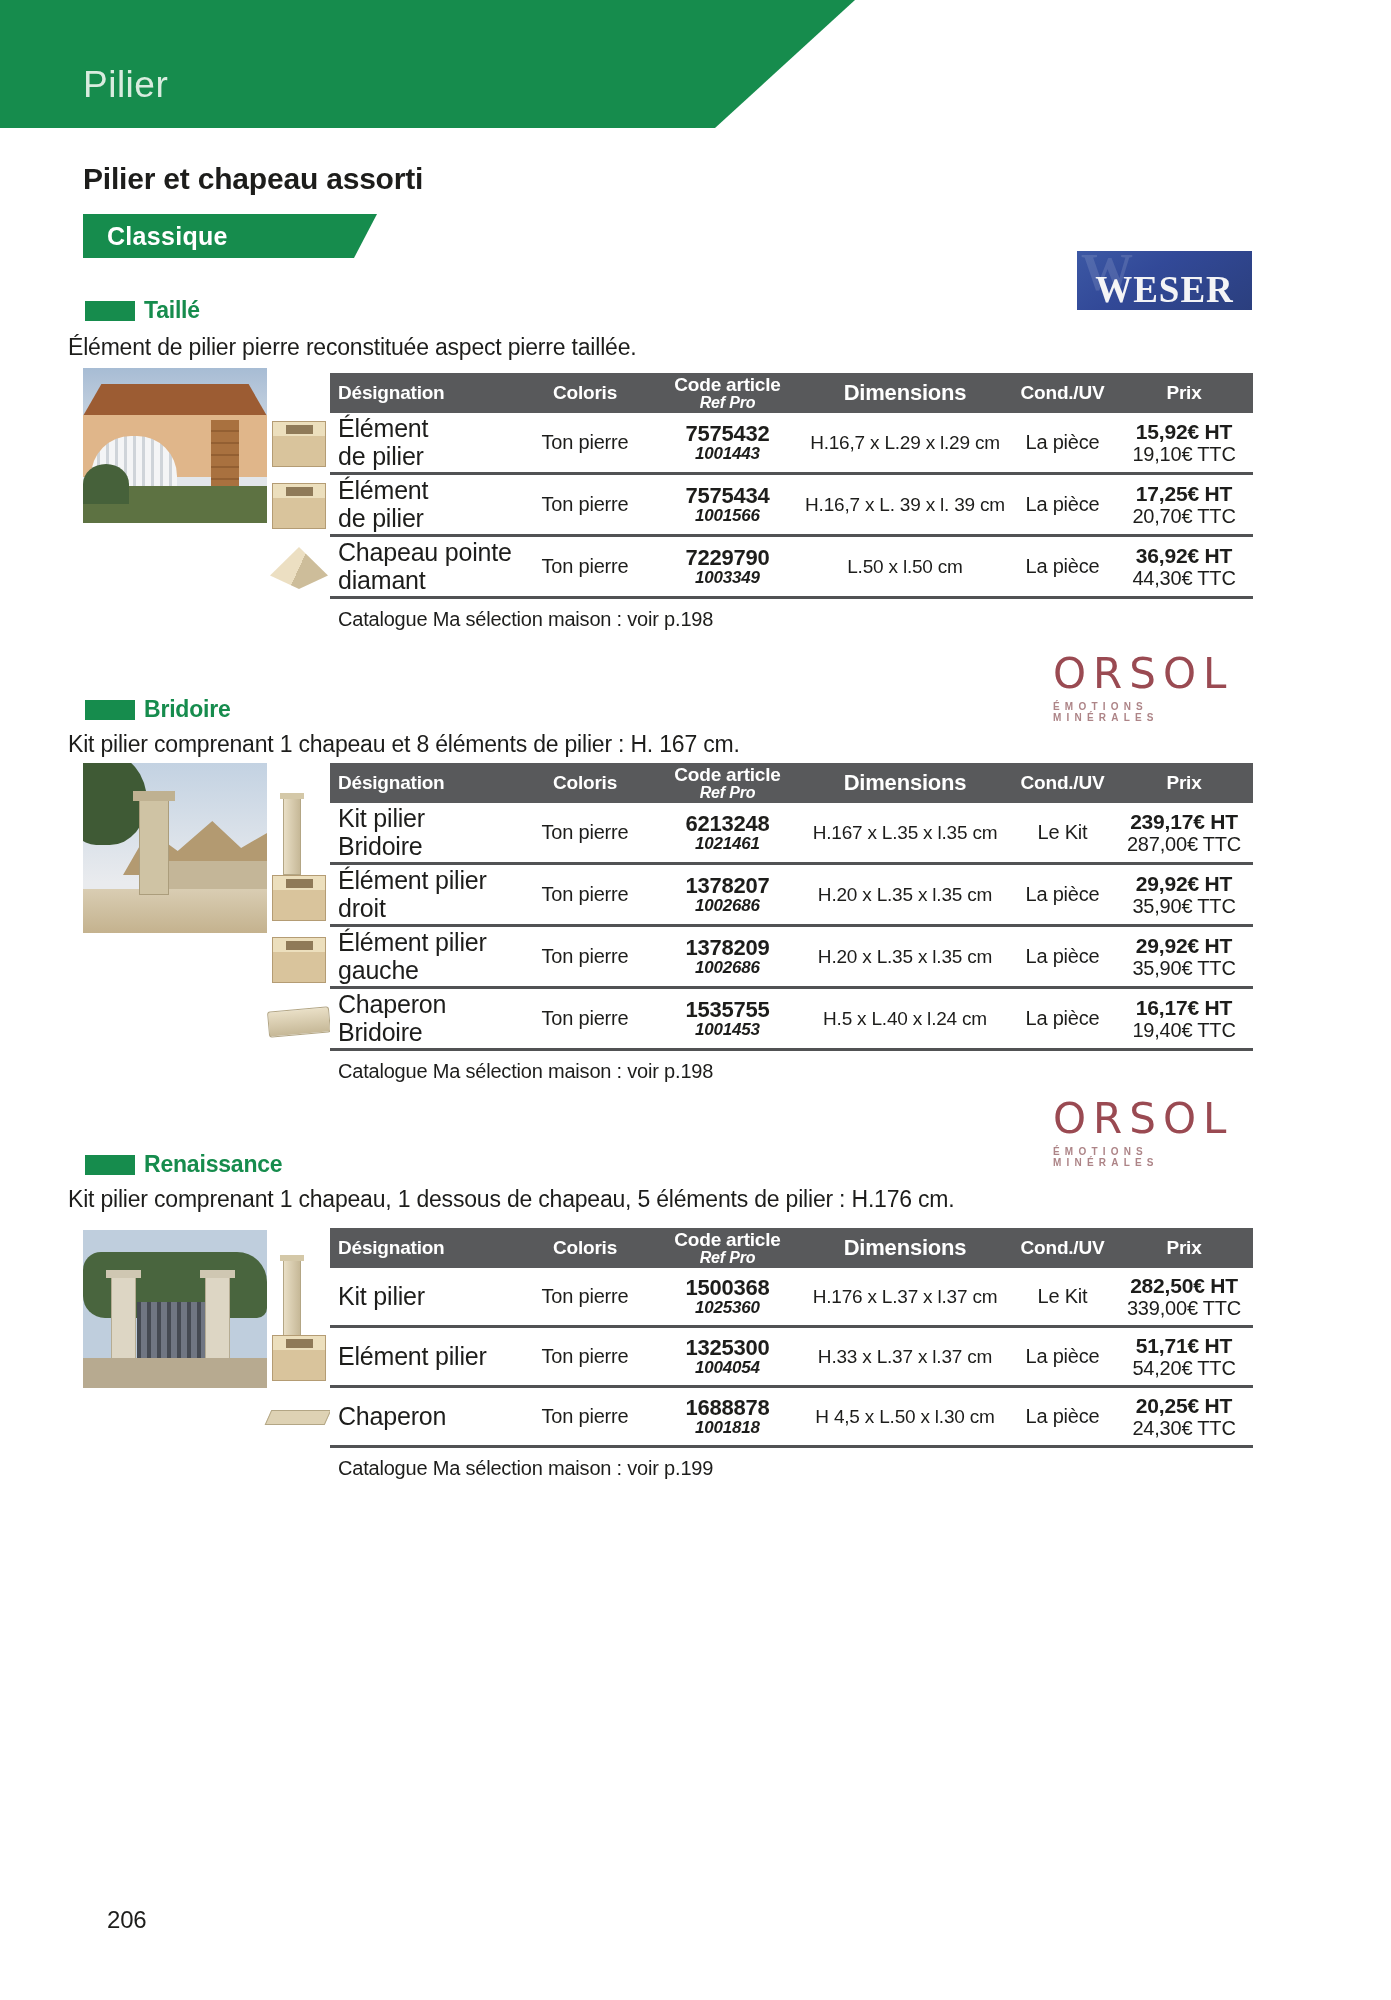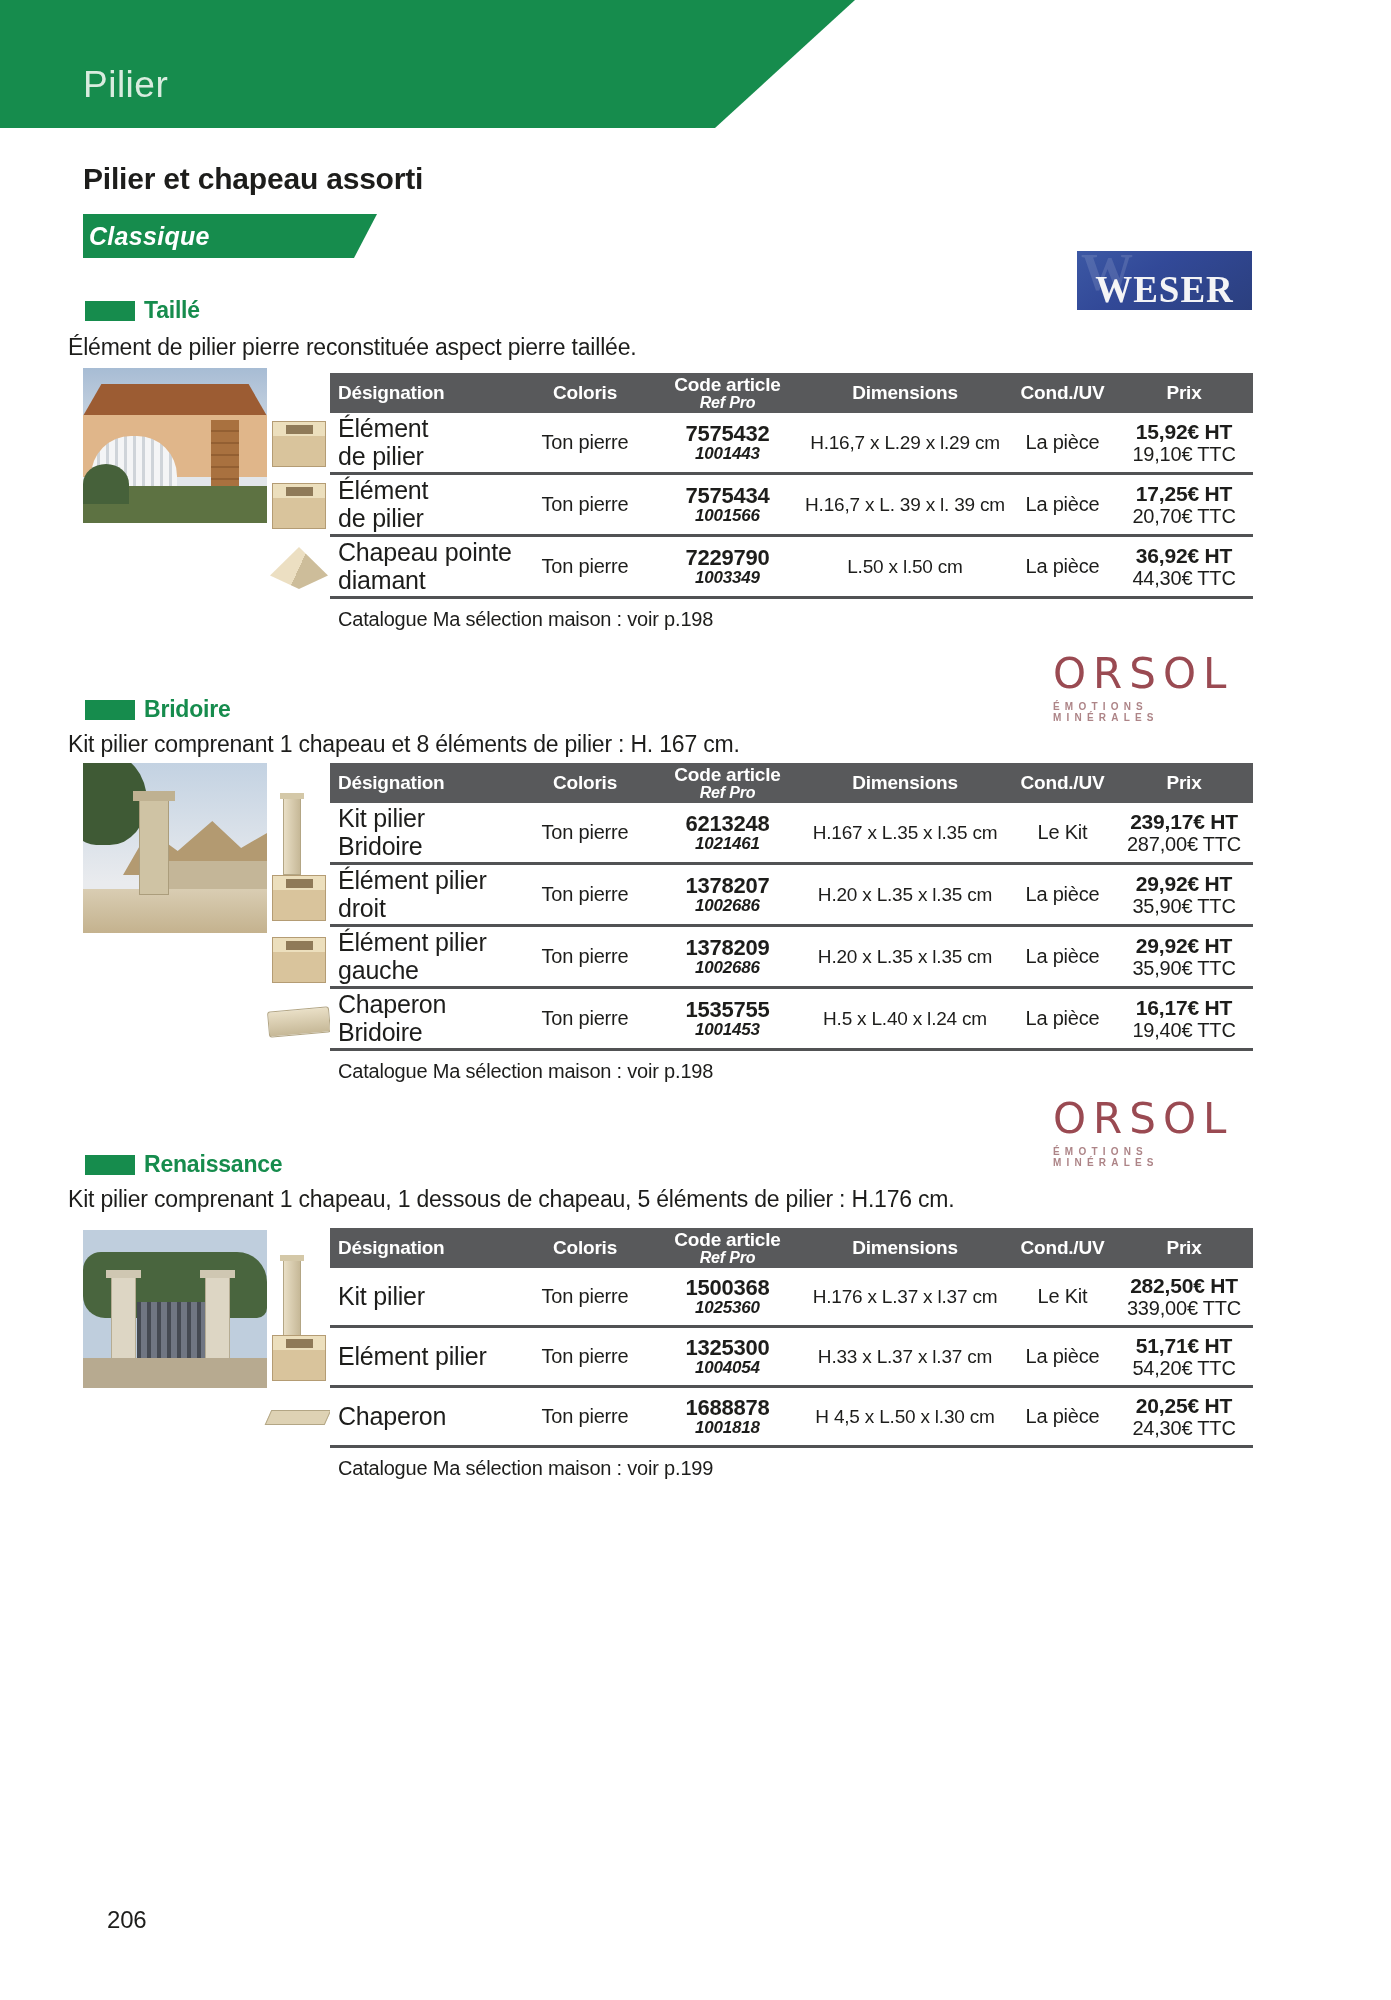--- a/index.html
+++ b/index.html
@@ -26,21 +26,21 @@
     font-size:30px; font-weight:bold; color:#1d1d1b;
   }
 
   .category-ribbon {
     position:absolute; left:83px; top:214px; width:294px; height:44px;
     background:#168c4d;
     clip-path:polygon(0 0, 100% 0, calc(100% - 23px) 100%, 0 100%);
     display:flex; align-items:center;
   }
   .category-ribbon span {
-    color:#ffffff; font-size:25px; font-weight:bold; padding-left:6px; letter-spacing:0.3px;font-style:italic;
+    color:#ffffff; font-size:25px; font-weight:bold; padding-left:24px; letter-spacing:0.3px;
   }
 
   
   .weser-logo {
     position:absolute; left:1077px; top:251px; width:175px; height:59px;
     background:linear-gradient(145deg,#3c58a4 0%, #32499257 40%, #2b3f7e 100%);
     background-color:#32499b;
     display:flex; align-items:flex-end; justify-content:center; overflow:hidden;
   }
   .weser-logo .weser-text {
@@ -79,21 +79,21 @@
     border-bottom:3px solid #515254; background:#ffffff;
   }
   .rows-60 .trow { height:60px; }
   .c { text-align:center; }
   .col-designation { width:185px; padding-left:8px; text-align:left; }
   .col-coloris     { width:140px; }
   .col-code        { width:145px; }
   .col-dimensions  { width:210px; font-size:19px; }
   .col-cond        { width:105px; }
   .col-prix        { width:138px; }
-  .thead .col-dimensions { font-size:19px; }
+  .thead .col-dimensions { font-size:22px; }
   .cell-designation { white-space:pre-line; font-size:25px; line-height:1.1; }
   .cell-plain { font-size:20px; }
   .code-stack { display:flex; flex-direction:column; justify-content:center; line-height:1.05; }
   .code-main { font-size:19px; font-weight:bold; }
   .code-sub  { font-size:16px; font-weight:bold; font-style:italic; }
   .code-num  { font-size:22px; font-weight:bold; }
   .ref-num   { font-size:17px; font-weight:bold; font-style:italic; }
   .price-ht  { font-size:21px; font-weight:bold; line-height:1.1; }
   .price-ttc { font-size:20px; line-height:1.1; }
   .tfoot-note { margin-top:9px; padding-left:8px; font-size:20px; color:#1d1d1b; }

